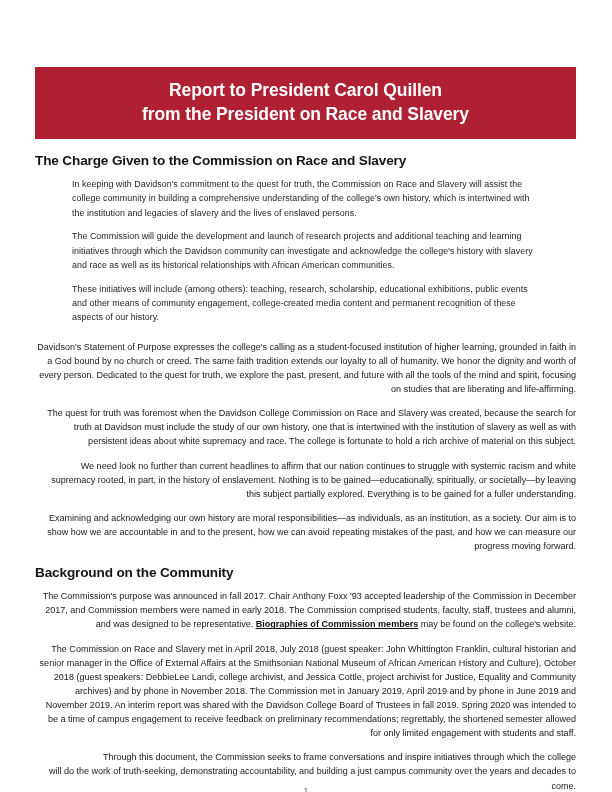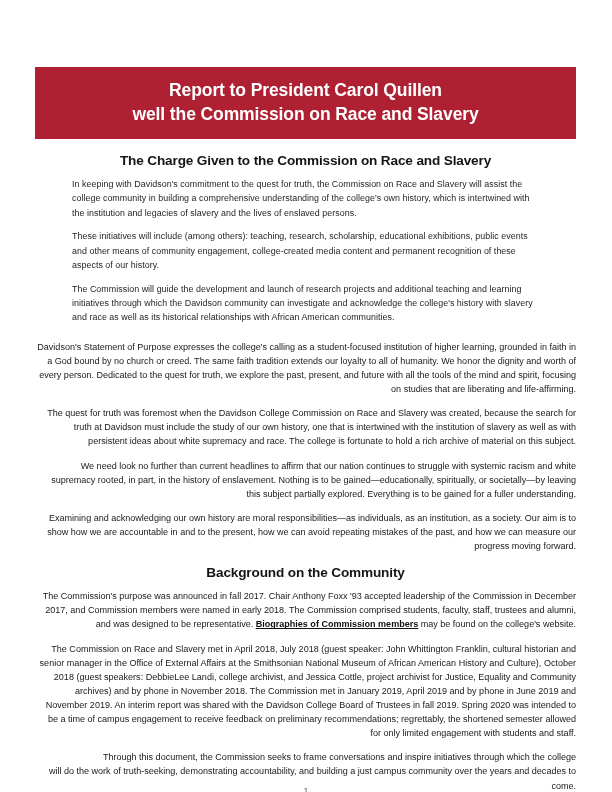--- a/index.html
+++ b/index.html
@@ -50,21 +50,20 @@
   .content {
     position: absolute;
     left: 35px;
     top: 122px;
     width: 541px;
   }
 
   h2.section-heading {
     font-size: 13.6px;
     font-weight: bold;
-    text-align: center;
     margin: 0 0 9px 0;
     padding: 0;
     letter-spacing: -0.15px;
     color: #141414;
   }
 
   .charge-block {
     padding-left: 37px;
     padding-right: 32px;
     margin-bottom: 4px;
@@ -109,30 +108,30 @@
     color: #444444;
   }
 </style>
 </head>
 <body>
 
 <div class="page">
 
   <div class="title-banner">
     <div class="title-line">Report to President Carol Quillen</div>
-    <div class="title-line">well the Commission on Race and Slavery</div>
+    <div class="title-line">from the President on Race and Slavery</div>
   </div>
 
   <div class="content">
 
     <h2 class="section-heading">The Charge Given to the Commission on Race and Slavery</h2>
     <div class="charge-block">
       <p class="charge">In keeping with Davidson's commitment to the quest for truth, the Commission on Race and Slavery will assist the college community in building a comprehensive understanding of the college's own history, which is intertwined with the institution and legacies of slavery and the lives of enslaved persons.</p>
+      <p class="charge">The Commission will guide the development and launch of research projects and additional teaching and learning initiatives through which the Davidson community can investigate and acknowledge the college's history with slavery and race as well as its historical relationships with African American communities.</p>
       <p class="charge">These initiatives will include (among others): teaching, research, scholarship, educational exhibitions, public events and other means of community engagement, college-created media content and permanent recognition of these aspects of our history.</p>
-      <p class="charge">The Commission will guide the development and launch of research projects and additional teaching and learning initiatives through which the Davidson community can investigate and acknowledge the college's history with slavery and race as well as its historical relationships with African American communities.</p>
     </div>
 
     <div class="heading-gap-approach"></div>
     <div class="approach-group">
       <p class="body-text">Davidson's Statement of Purpose expresses the college's calling as a student-focused institution of higher learning, grounded in faith in a God bound by no church or creed. The same faith tradition extends our loyalty to all of humanity. We honor the dignity and worth of every person. Dedicated to the quest for truth, we explore the past, present, and future with all the tools of the mind and spirit, focusing on studies that are liberating and life-affirming.</p>
       <p class="body-text">The quest for truth was foremost when the Davidson College Commission on Race and Slavery was created, because the search for truth at Davidson must include the study of our own history, one that is intertwined with the institution of slavery as well as with persistent ideas about white supremacy and race. The college is fortunate to hold a rich archive of material on this subject.</p>
       <p class="body-text">We need look no further than current headlines to affirm that our nation continues to struggle with systemic racism and white supremacy rooted, in part, in the history of enslavement. Nothing is to be gained—educationally, spiritually, or societally—by leaving this subject partially explored. Everything is to be gained for a fuller understanding.</p>
       <p class="body-text">Examining and acknowledging our own history are moral responsibilities—as individuals, as an institution, as a society. Our aim is to show how we are accountable in and to the present, how we can avoid repeating mistakes of the past, and how we can measure our progress moving forward.</p>
     </div>
 

